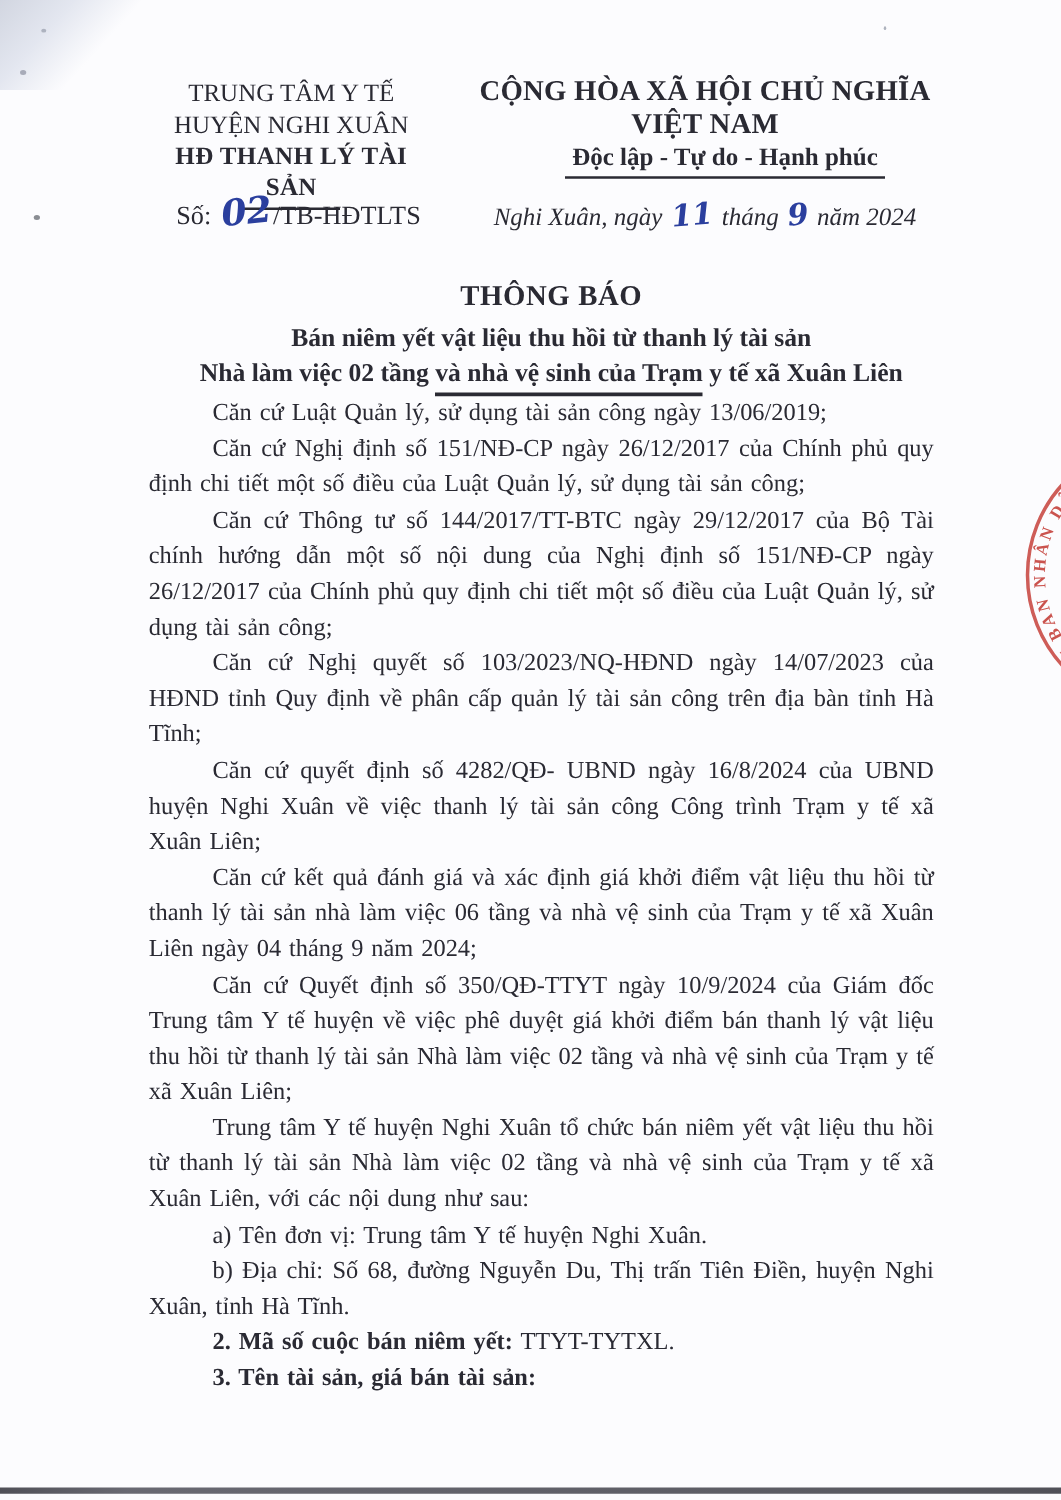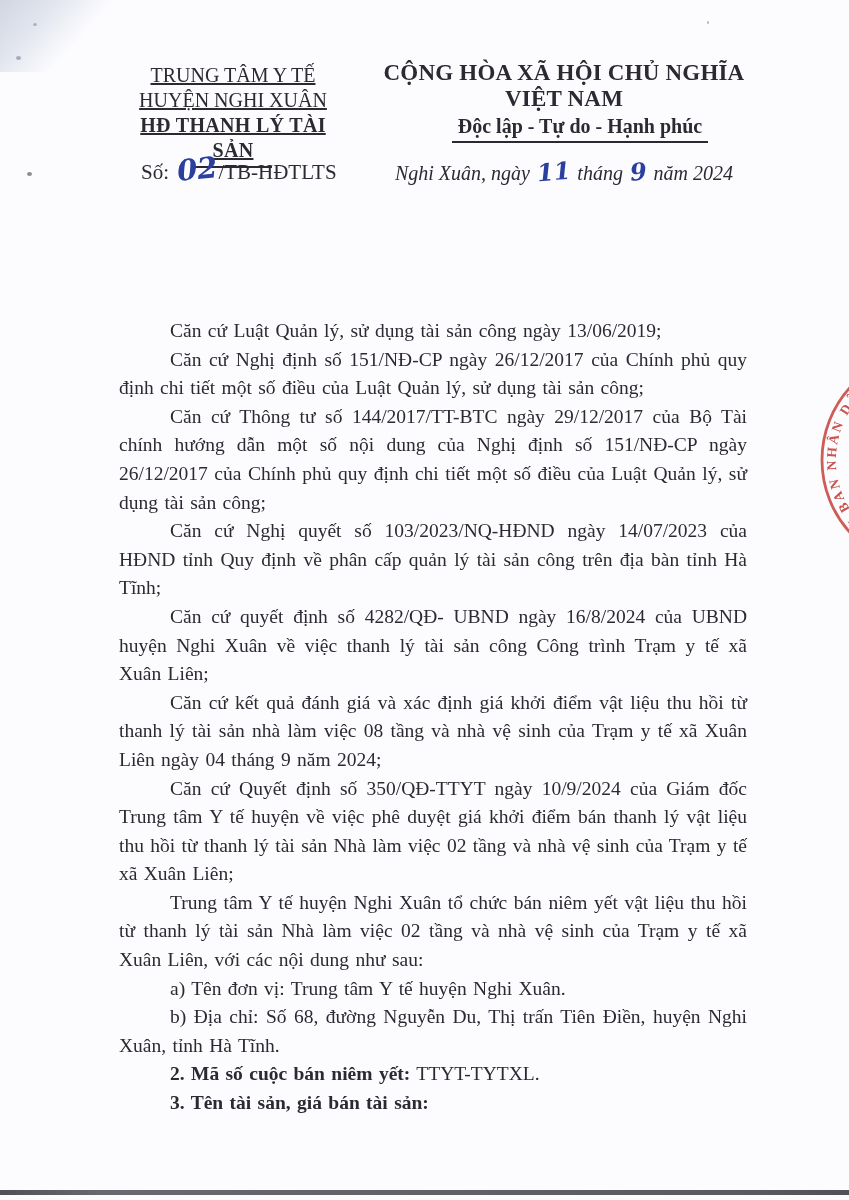--- a/index.html
+++ b/index.html
@@ -15,21 +15,21 @@
   .bottom-edge{position:absolute;left:0;top:1190px;width:100%;height:5px;
     background:linear-gradient(90deg,#3d3d45,#585862 12%,#47474f 88%,#3d3d45);opacity:.9;}
   .speck{position:absolute;border-radius:50%;}
   .s1{left:33px;top:23px;width:4px;height:3px;background:#979cab;opacity:.7;}
   .s2{left:16px;top:56px;width:5px;height:4px;background:#8b90a0;opacity:.7;}
   .s3{left:707px;top:21px;width:2px;height:3px;background:#9aa0ae;opacity:.8;}
   .s4{left:27px;top:172px;width:5px;height:4px;background:#6d7078;opacity:.8;}
 
   
   .hdr-left{position:absolute;left:118px;top:63px;width:230px;text-align:center;
-    font-size:20px;line-height:25px;text-decoration:underline;}
+    font-size:20px;line-height:25px;}
   .hdr-left .l3{font-weight:bold;letter-spacing:.3px;}
   .hdr-rule{width:78px;border-top:2px solid #2a2a33;margin:3px auto 0;}
   .doc-no{position:absolute;left:141px;top:152px;font-size:21px;white-space:nowrap;}
   .hand{color:#2b3f9e;font-style:italic;font-weight:bold;
     font-family:"DejaVu Serif",serif;display:inline-block;}
   .doc-no .hand{font-size:29px;transform:rotate(-6deg);margin:0 1px 0 8px;}
 
   
   .hdr-right{position:absolute;left:366px;top:60px;width:396px;text-align:center;}
   .hr1{font-weight:bold;font-size:23px;letter-spacing:.2px;}
@@ -72,28 +72,33 @@
   </div>
 
   <div class="doc-no"><span>Số:</span><span class="hand">02</span><span>/TB-HĐTLTS</span></div>
 
   <div class="hdr-right">
     <div class="hr1">CỘNG HÒA XÃ HỘI CHỦ NGHĨA VIỆT NAM</div>
     <div><span class="hr2">Độc lập - Tự do - Hạnh phúc</span></div>
     <div class="dateline"><span>Nghi Xuân, ngày</span><span class="hand">11</span><span>tháng</span><span class="hand">9</span><span>năm 2024</span></div>
   </div>
 
+  <div class="title-block">
+    <div class="title-main">THÔNG BÁO</div>
+    <div class="title-sub">Bán niêm yết vật liệu thu hồi từ thanh lý tài sản</div>
+    <div class="title-sub"><span>Nhà làm việc 02 tầng </span><span class="u-part">và nhà vệ sinh của Trạm</span><span> y tế xã Xuân Liên</span></div>
+  </div>
 
   <div class="body">
     <p>Căn cứ Luật Quản lý, sử dụng tài sản công ngày 13/06/2019;</p>
     <p>Căn cứ Nghị định số 151/NĐ-CP ngày 26/12/2017 của Chính phủ quy định chi tiết một số điều của Luật Quản lý, sử dụng tài sản công;</p>
     <p>Căn cứ Thông tư số 144/2017/TT-BTC ngày 29/12/2017 của Bộ Tài chính hướng dẫn một số nội dung của Nghị định số 151/NĐ-CP ngày 26/12/2017 của Chính phủ quy định chi tiết một số điều của Luật Quản lý, sử dụng tài sản công;</p>
     <p>Căn cứ Nghị quyết số 103/2023/NQ-HĐND ngày 14/07/2023 của HĐND tỉnh Quy định về phân cấp quản lý tài sản công trên địa bàn tỉnh Hà Tĩnh;</p>
     <p>Căn cứ quyết định số 4282/QĐ- UBND ngày 16/8/2024 của UBND huyện Nghi Xuân về việc thanh lý tài sản công Công trình Trạm y tế xã Xuân Liên;</p>
-    <p>Căn cứ kết quả đánh giá và xác định giá khởi điểm vật liệu thu hồi từ thanh lý tài sản nhà làm việc 08 tầng và nhà vệ sinh của Trạm y tế xã Xuân Liên ngày 04 tháng 9 năm 2024;</p>
+    <p>Căn cứ kết quả đánh giá và xác định giá khởi điểm vật liệu thu hồi từ thanh lý tài sản nhà làm việc 06 tầng và nhà vệ sinh của Trạm y tế xã Xuân Liên ngày 04 tháng 9 năm 2024;</p>
     <p>Căn cứ Quyết định số 350/QĐ-TTYT ngày 10/9/2024 của Giám đốc Trung tâm Y tế huyện về việc phê duyệt giá khởi điểm bán thanh lý vật liệu thu hồi từ thanh lý tài sản Nhà làm việc 02 tầng và nhà vệ sinh của Trạm y tế xã Xuân Liên;</p>
     <p>Trung tâm Y tế huyện Nghi Xuân tổ chức bán niêm yết vật liệu thu hồi từ thanh lý tài sản Nhà làm việc 02 tầng và nhà vệ sinh của Trạm y tế xã Xuân Liên, với các nội dung như sau:</p>
     <p>a) Tên đơn vị: Trung tâm Y tế huyện Nghi Xuân.</p>
     <p>b) Địa chỉ: Số 68, đường Nguyễn Du, Thị trấn Tiên Điền, huyện Nghi Xuân, tỉnh Hà Tĩnh.</p>
     <p><b>2. Mã số cuộc bán niêm yết:</b><span> TTYT-TYTXL.</span></p>
     <p class="bold">3. Tên tài sản, giá bán tài sản:</p>
   </div>
 
   <svg class="stamp" width="38" height="200" viewBox="0 0 38 200">
     <defs>

